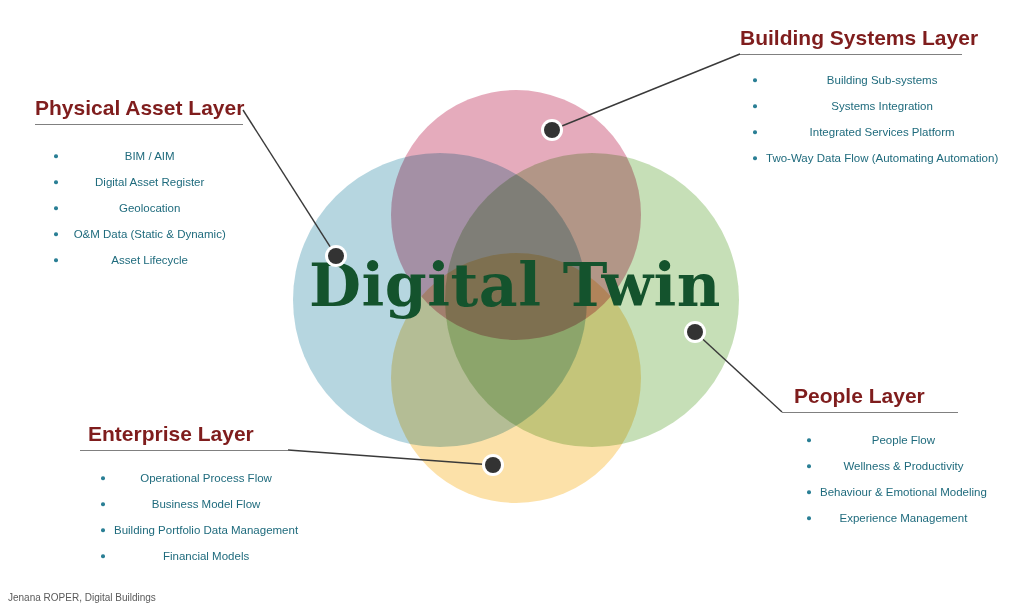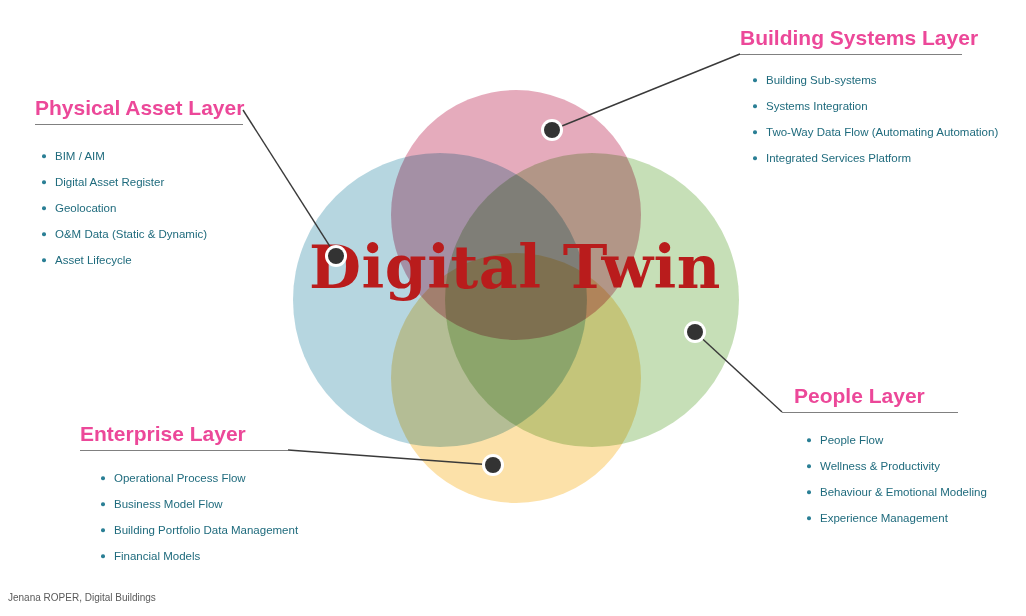--- a/index.html
+++ b/index.html
@@ -28,28 +28,28 @@
     top: 60px;
     width: 470px;
     height: 460px;
     pointer-events: none;
   }
   .venn svg { display: block; }
 
   .dt-title {
     position: absolute;
     left: 280px;
-    top: 237px;
+    top: 255px;
     width: 470px;
     text-align: center;
     font-family: "DejaVu Serif", "Liberation Serif", serif;
     font-weight: 700;
     font-size: 60px;
     letter-spacing: 0.5px;
-    color: #b91c1c;
+    color: #14532d;
     line-height: 1;
     white-space: nowrap;
   }
 
   
   .leaders {
     position: absolute;
     inset: 0;
     width: 1026px;
     height: 616px;
@@ -57,33 +57,34 @@
   }
 
   
   .block { position: absolute; }
 
   .block h2 {
     margin: 0;
     font-family: "Liberation Sans", sans-serif;
     font-weight: 700;
     font-size: 21px;
-    color: #ec4899;
+    color: #7f1d1d;
     line-height: 1.15;
     white-space: nowrap;
   }
   .block .rule {
     height: 1px;
     background: #808080;
     margin-top: 4px;
   }
   .block ul {
     list-style: none;
-    margin: 0;
+    margin: 12px;
     padding: 0;
+    text-align: center;
   }
   .block li {
     position: relative;
     font-family: "Liberation Sans", sans-serif;
     font-size: 11.5px;
     color: #1f6b7d;
     padding-left: 16px;
     white-space: nowrap;
   }
   .block li .bullet {
@@ -111,21 +112,21 @@
   #block-building li .bullet { left: 7px; }
 
   #block-people     { left: 782px; top: 384px; }
   #block-people h2  { margin-left: 12px; }
   #block-people .rule { width: 176px; }
   #block-people ul  { margin-top: 14px; margin-left: 18px; }
   #block-people li  { line-height: 26px; padding-left: 20px; }
   #block-people li .bullet { left: 7px; }
 
   #block-enterprise { left: 80px;  top: 422px; }
-  #block-enterprise h2 { }
+  #block-enterprise h2 { margin-left: 8px; }
   #block-enterprise .rule { width: 208px; }
   #block-enterprise ul { margin-top: 14px; margin-left: 14px; }
   #block-enterprise li { line-height: 26px; padding-left: 20px; }
   #block-enterprise li .bullet { left: 7px; }
 
   
   .footer {
     position: absolute;
     left: 8px;
     top: 592px;
@@ -183,22 +184,22 @@
       <li><span class="bullet"></span><span>Asset Lifecycle</span></li>
     </ul>
   </div>
 
   <div class="block" id="block-building">
     <h2>Building Systems Layer</h2>
     <div class="rule"></div>
     <ul>
       <li><span class="bullet"></span><span>Building Sub-systems</span></li>
       <li><span class="bullet"></span><span>Systems Integration</span></li>
+      <li><span class="bullet"></span><span>Integrated Services Platform</span></li>
       <li><span class="bullet"></span><span>Two-Way Data Flow (Automating Automation)</span></li>
-      <li><span class="bullet"></span><span>Integrated Services Platform</span></li>
     </ul>
   </div>
 
   <div class="block" id="block-people">
     <h2>People Layer</h2>
     <div class="rule"></div>
     <ul>
       <li><span class="bullet"></span><span>People Flow</span></li>
       <li><span class="bullet"></span><span>Wellness &amp; Productivity</span></li>
       <li><span class="bullet"></span><span>Behaviour &amp; Emotional Modeling</span></li>

